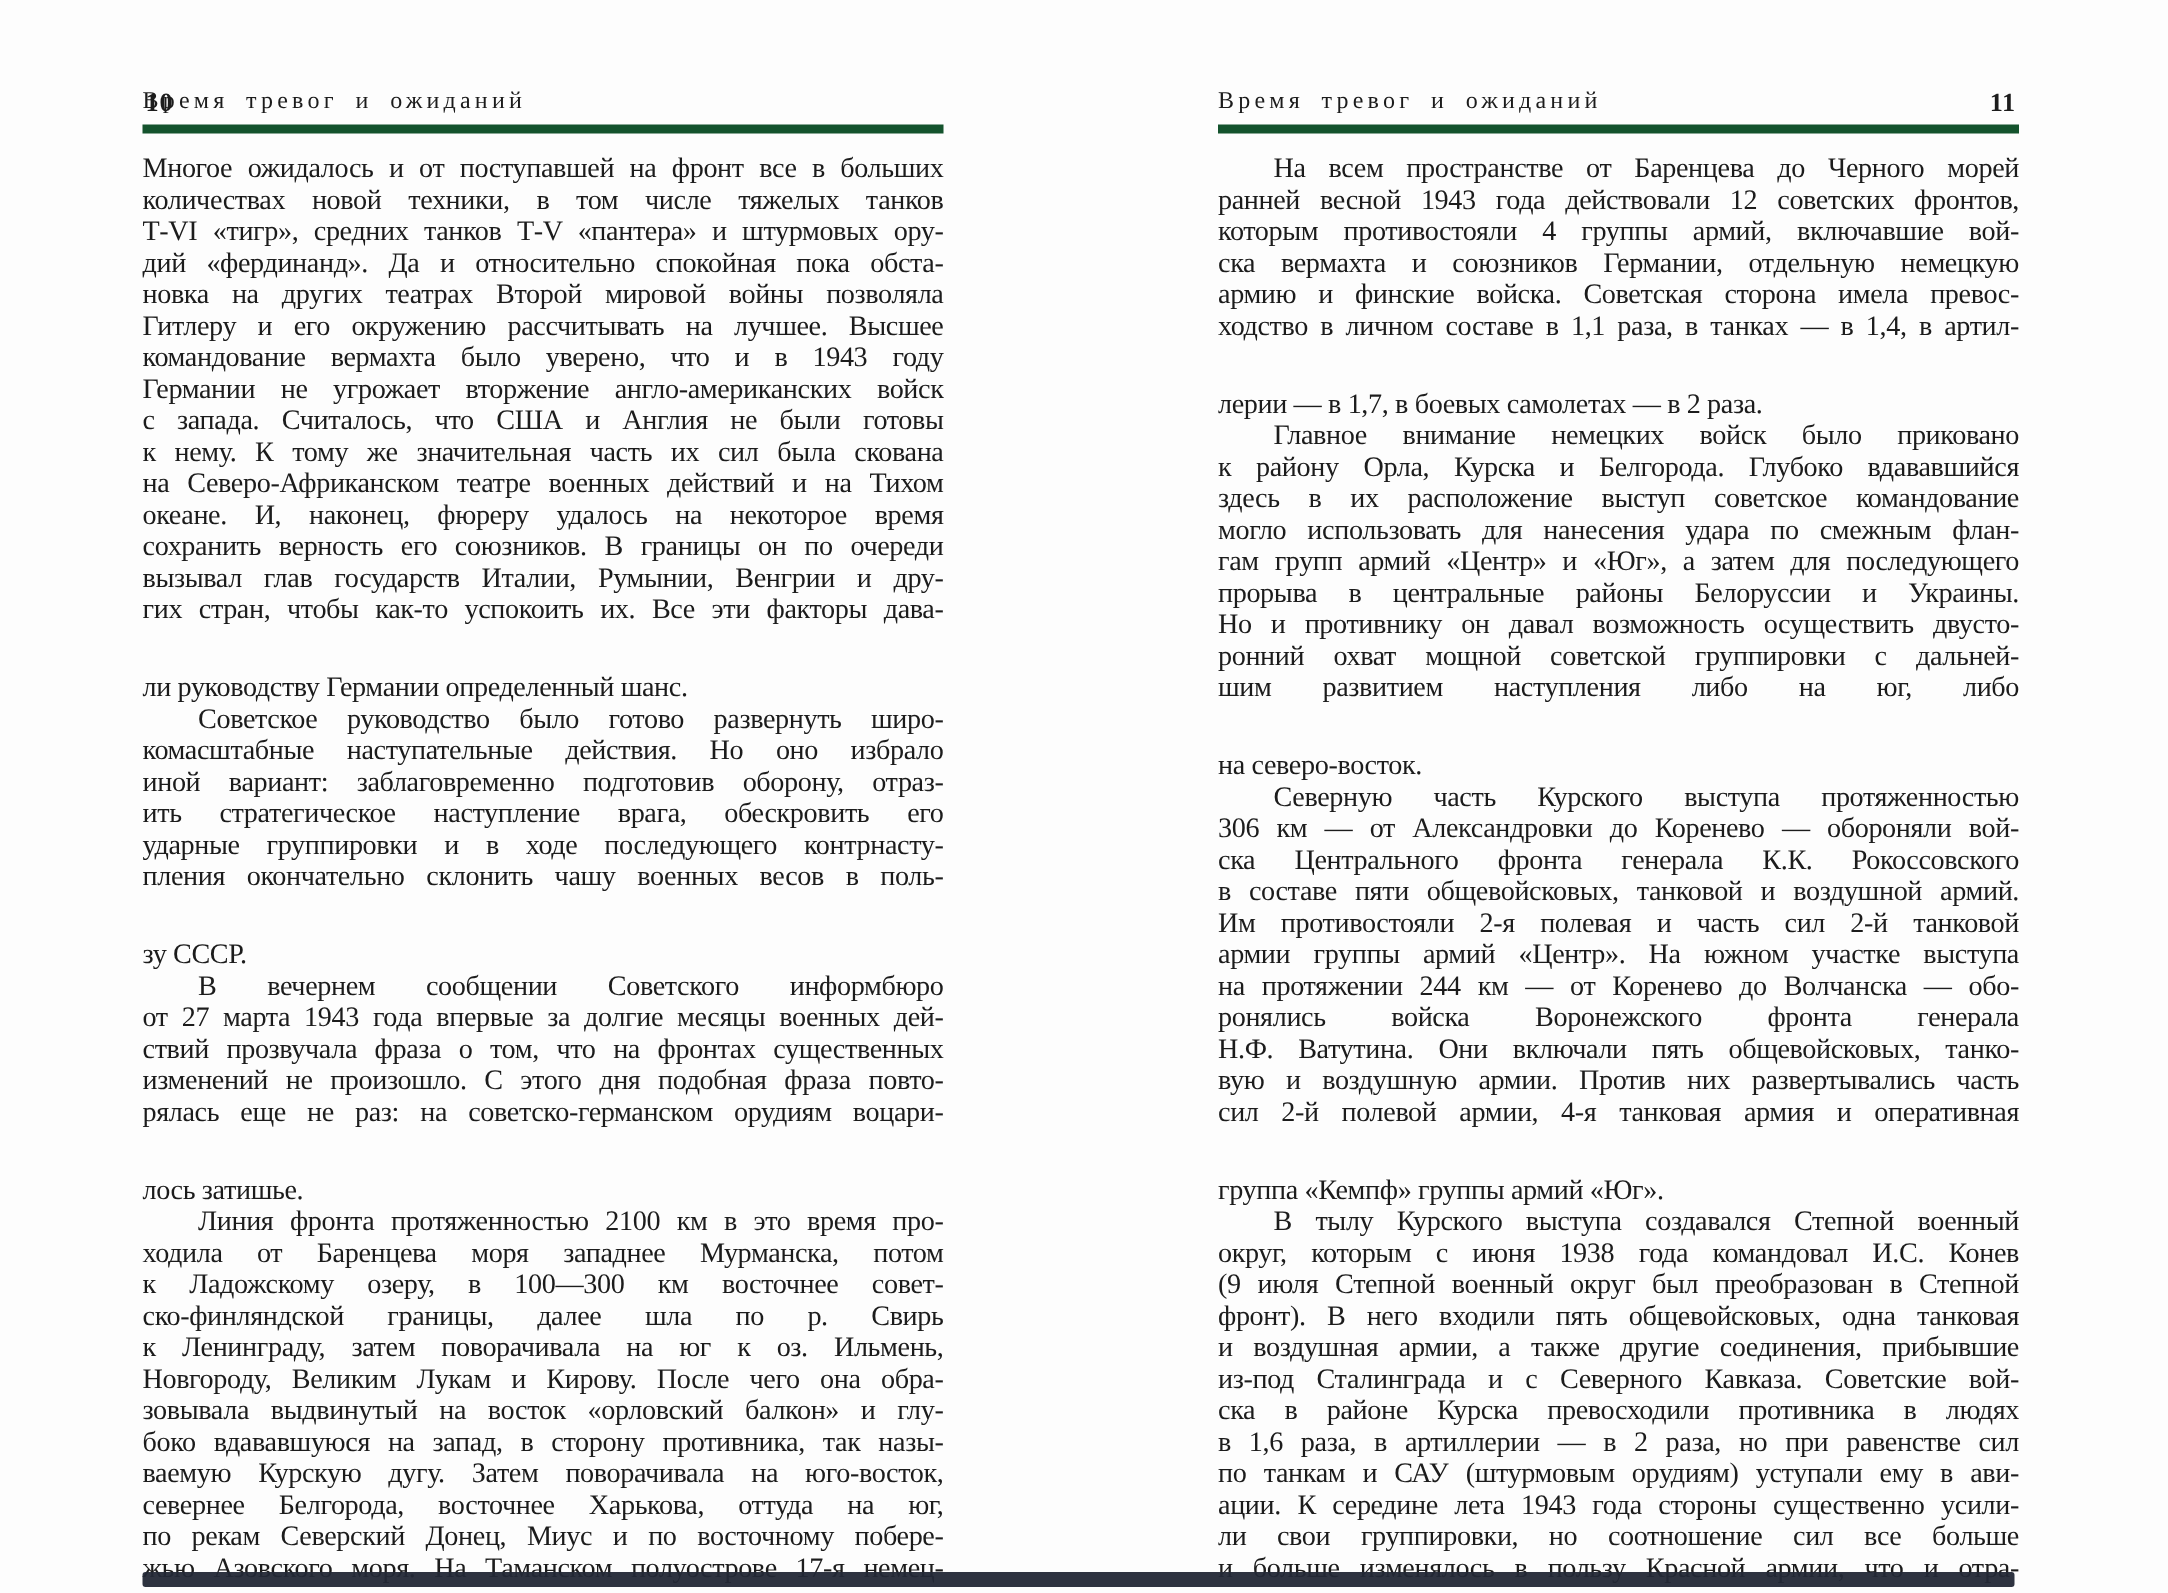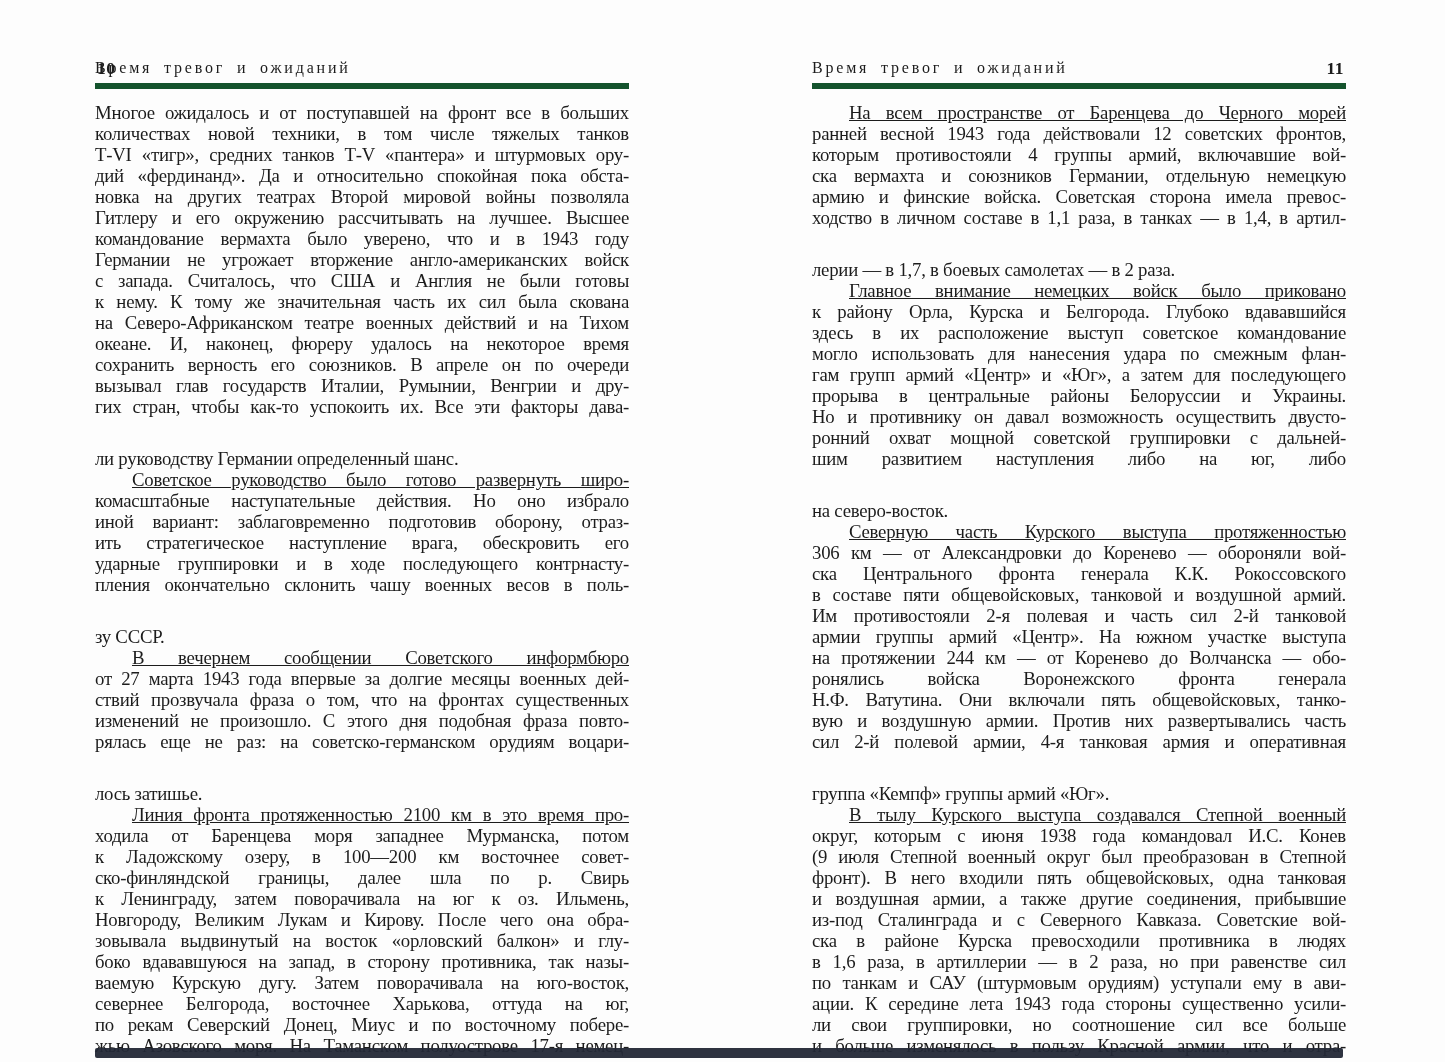--- a/index.html
+++ b/index.html
@@ -56,21 +56,20 @@
     font-size: 18.8px;
     line-height: 21px;
     height: 21px;
     letter-spacing: -0.25px;
     text-align: justify;
     text-align-last: justify;
     overflow: visible;
   }
   .line.indent {
     padding-left: 37px;
-    text-decoration: underline;
   }
   .line.last {
     text-align-last: left;
     margin-top: 31px;
   }
 
   .scan-edge {
     position: absolute;
     left: 95px;
     width: 1248px;
@@ -95,40 +94,40 @@
       <div class="line">Т-VI «тигр», средних танков Т-V «пантера» и штурмовых ору-</div>
       <div class="line">дий «фердинанд». Да и относительно спокойная пока обста-</div>
       <div class="line">новка на других театрах Второй мировой войны позволяла</div>
       <div class="line">Гитлеру и его окружению рассчитывать на лучшее. Высшее</div>
       <div class="line">командование вермахта было уверено, что и в 1943 году</div>
       <div class="line">Германии не угрожает вторжение англо-американских войск</div>
       <div class="line">с запада. Считалось, что США и Англия не были готовы</div>
       <div class="line">к нему. К тому же значительная часть их сил была скована</div>
       <div class="line">на Северо-Африканском театре военных действий и на Тихом</div>
       <div class="line">океане. И, наконец, фюреру удалось на некоторое время</div>
-      <div class="line">сохранить верность его союзников. В апреле он по очереди</div>
+      <div class="line">сохранить верность его союзников. В границы он по очереди</div>
       <div class="line">вызывал глав государств Италии, Румынии, Венгрии и дру-</div>
       <div class="line">гих стран, чтобы как-то успокоить их. Все эти факторы дава-</div>
       <div class="line last">ли руководству Германии определенный шанс.</div>
       <div class="line indent">Советское руководство было готово развернуть широ-</div>
       <div class="line">комасштабные наступательные действия. Но оно избрало</div>
       <div class="line">иной вариант: заблаговременно подготовив оборону, отраз-</div>
       <div class="line">ить стратегическое наступление врага, обескровить его</div>
       <div class="line">ударные группировки и в ходе последующего контрнасту-</div>
       <div class="line">пления окончательно склонить чашу военных весов в поль-</div>
       <div class="line last">зу СССР.</div>
       <div class="line indent">В вечернем сообщении Советского информбюро</div>
       <div class="line">от 27 марта 1943 года впервые за долгие месяцы военных дей-</div>
       <div class="line">ствий прозвучала фраза о том, что на фронтах существенных</div>
       <div class="line">изменений не произошло. С этого дня подобная фраза повто-</div>
       <div class="line">рялась еще не раз: на советско-германском орудиям воцари-</div>
       <div class="line last">лось затишье.</div>
       <div class="line indent">Линия фронта протяженностью 2100 км в это время про-</div>
       <div class="line">ходила от Баренцева моря западнее Мурманска, потом</div>
-      <div class="line">к Ладожскому озеру, в 100—200 км восточнее совет-</div>
+      <div class="line">к Ладожскому озеру, в 100—300 км восточнее совет-</div>
       <div class="line">ско-финляндской границы, далее шла по р. Свирь</div>
       <div class="line">к Ленинграду, затем поворачивала на юг к оз. Ильмень,</div>
       <div class="line">Новгороду, Великим Лукам и Кирову. После чего она обра-</div>
       <div class="line">зовывала выдвинутый на восток «орловский балкон» и глу-</div>
       <div class="line">боко вдававшуюся на запад, в сторону противника, так назы-</div>
       <div class="line">ваемую Курскую дугу. Затем поворачивала на юго-восток,</div>
       <div class="line">севернее Белгорода, восточнее Харькова, оттуда на юг,</div>
       <div class="line">по рекам Северский Донец, Миус и по восточному побере-</div>
       <div class="line">жью Азовского моря. На Таманском полуострове 17-я немец-</div>
       <div class="line last">кая армия удерживала плацдарм, названный «Готенкопф».</div>

